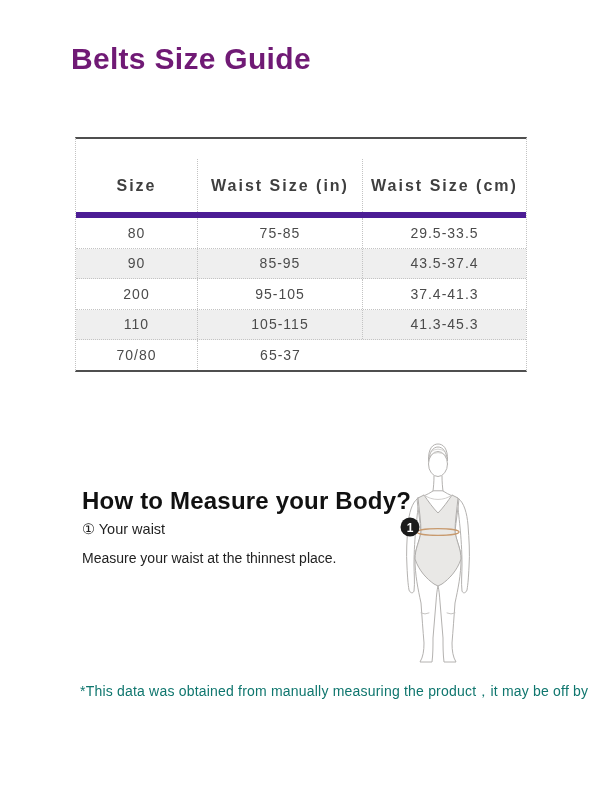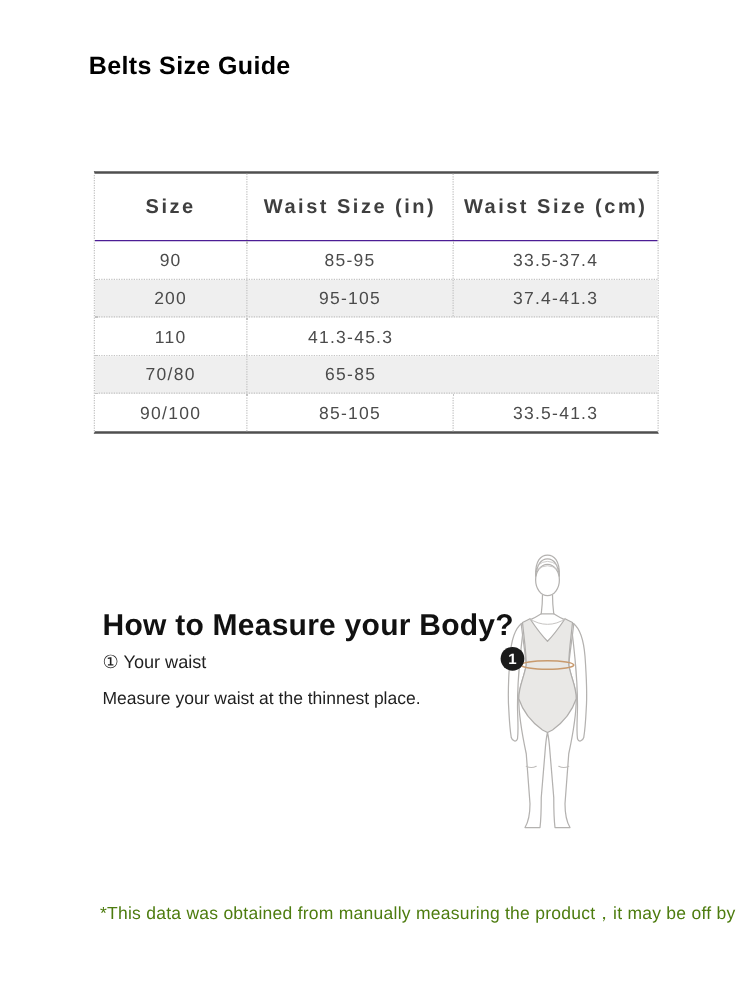--- a/index.html
+++ b/index.html
@@ -4,34 +4,35 @@
 <style>
   html,body { margin:0; padding:0; }
   body {
     width:600px; height:799px; background:#ffffff; position:relative;
     font-family:"Liberation Sans", sans-serif; overflow:hidden;
   }
   .abs { position:absolute; }
 
   
   .page-title {
-    left:71px; top:42px; font-size:20px; font-weight:700; color:#000000;
+    left:71px; top:42px; font-size:30px; font-weight:700; color:#701a75;
     letter-spacing:0.3px;
   }
 
   
   .stable {
     left:75px; top:137px; width:452px;
     border-top:2px solid #4f4f4f; border-bottom:2px solid #4f4f4f;
     border-left:1px dotted #c3c3c3; border-right:1px dotted #c3c3c3;
     box-sizing:border-box;
   }
   .thead {
     display:grid; grid-template-columns:122px 165px 1fr; height:53px;
-    border-bottom:1px solid #4c1d95;
+    border-bottom:6px solid #4c1d95;
+    margin-top:20px;
   }
   .thead .cell {
     font-weight:700; font-size:16px; color:#3f3f3f; letter-spacing:2px;
   }
   .trow {
     display:grid; grid-template-columns:122px 165px 1fr; height:29.5px;
     border-bottom:1px dotted #c3c3c3; font-size:14px; color:#4b4b4b;
     letter-spacing:1px;
   }
   .trows .trow:nth-child(even) { background:#efefef; }
@@ -48,58 +49,59 @@
     letter-spacing:0.2px;
   }
   .step-label  { left:82px; top:521px; font-size:14.5px; color:#1f1f1f; }
   .step-desc   { left:82px; top:550px; font-size:14px; color:#1f1f1f; }
 
   
   .figure-wrap { left:388px; top:437px; width:100px; height:233px; }
 
   
   .disclaimer {
-    left:80px; top:715px; font-size:14px; line-height:30px; color:#4d7c0f;
+    left:80px; top:676px; font-size:14px; line-height:30px; color:#0f766e;
     letter-spacing:0.2px;
   }
 </style>
 </head>
 <body>
 
 <h1 class="abs page-title" style="margin:0">Belts Size Guide</h1>
 
 <div class="abs stable">
   <div class="thead">
     <div class="cell">Size</div>
     <div class="cell">Waist Size (in)</div>
     <div class="cell">Waist Size (cm)</div>
   </div>
   <div class="trows">
     <div class="trow">
+      <div class="cell">80</div>
+      <div class="cell">75-85</div>
+      <div class="cell">29.5-33.5</div>
+    </div>
+    <div class="trow">
       <div class="cell">90</div>
       <div class="cell">85-95</div>
-      <div class="cell">33.5-37.4</div>
+      <div class="cell">43.5-37.4</div>
     </div>
     <div class="trow">
       <div class="cell">200</div>
       <div class="cell">95-105</div>
       <div class="cell">37.4-41.3</div>
     </div>
     <div class="trow">
       <div class="cell">110</div>
+      <div class="cell">105-115</div>
       <div class="cell">41.3-45.3</div>
     </div>
     <div class="trow">
       <div class="cell">70/80</div>
-      <div class="cell">65-85</div>
-    </div>
-    <div class="trow">
-      <div class="cell">90/100</div>
-      <div class="cell">85-105</div>
-      <div class="cell">33.5-41.3</div>
+      <div class="cell">65-37</div>
     </div>
   </div>
 </div>
 
 <div class="abs measure-heading">How to Measure your Body?</div>
 <div class="abs step-label">① Your waist</div>
 <div class="abs step-desc">Measure your waist at the thinnest place.</div>
 
 <div class="abs figure-wrap">
   <svg width="100" height="233" viewBox="0 0 100 233">

